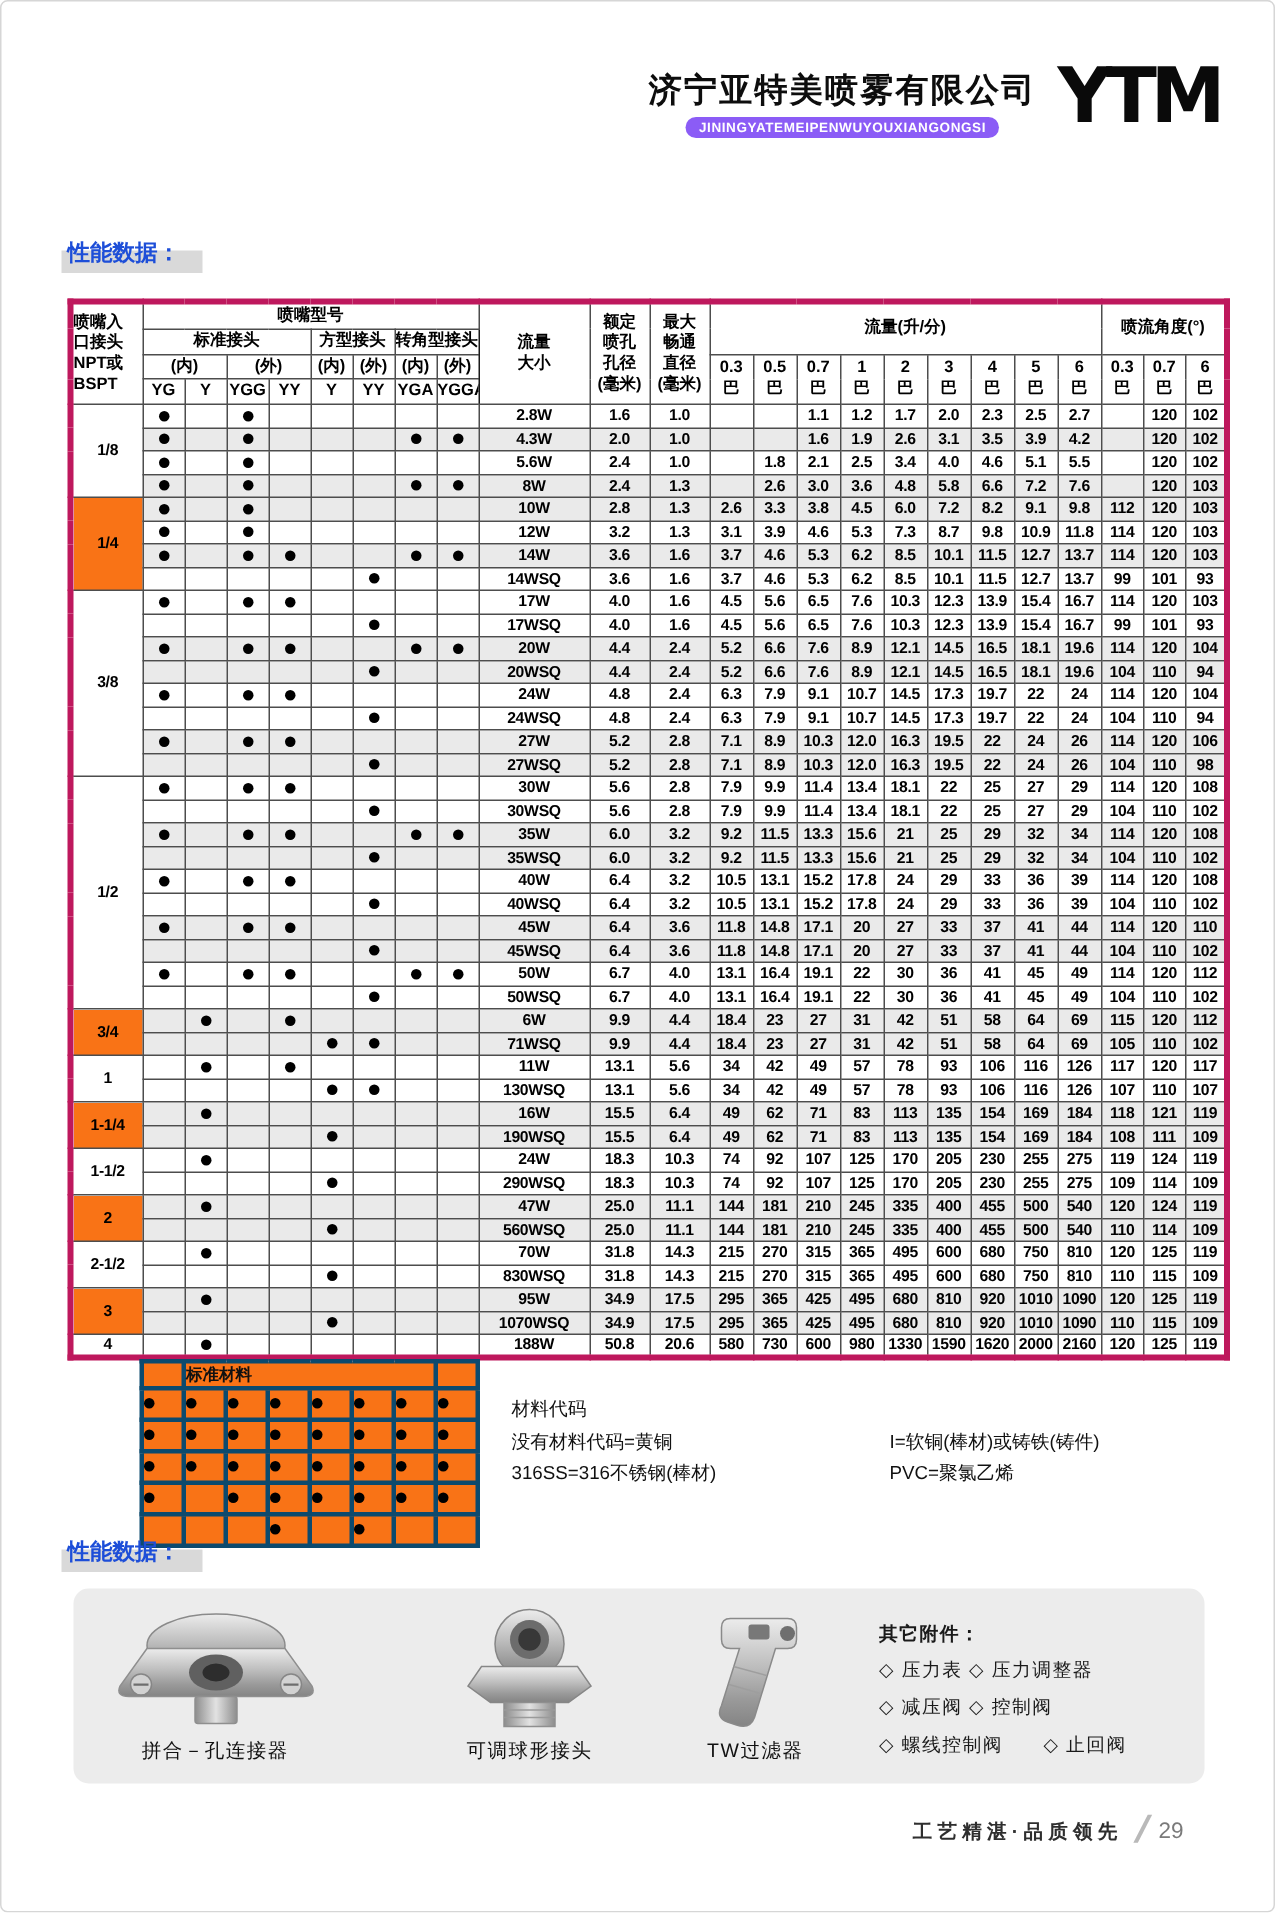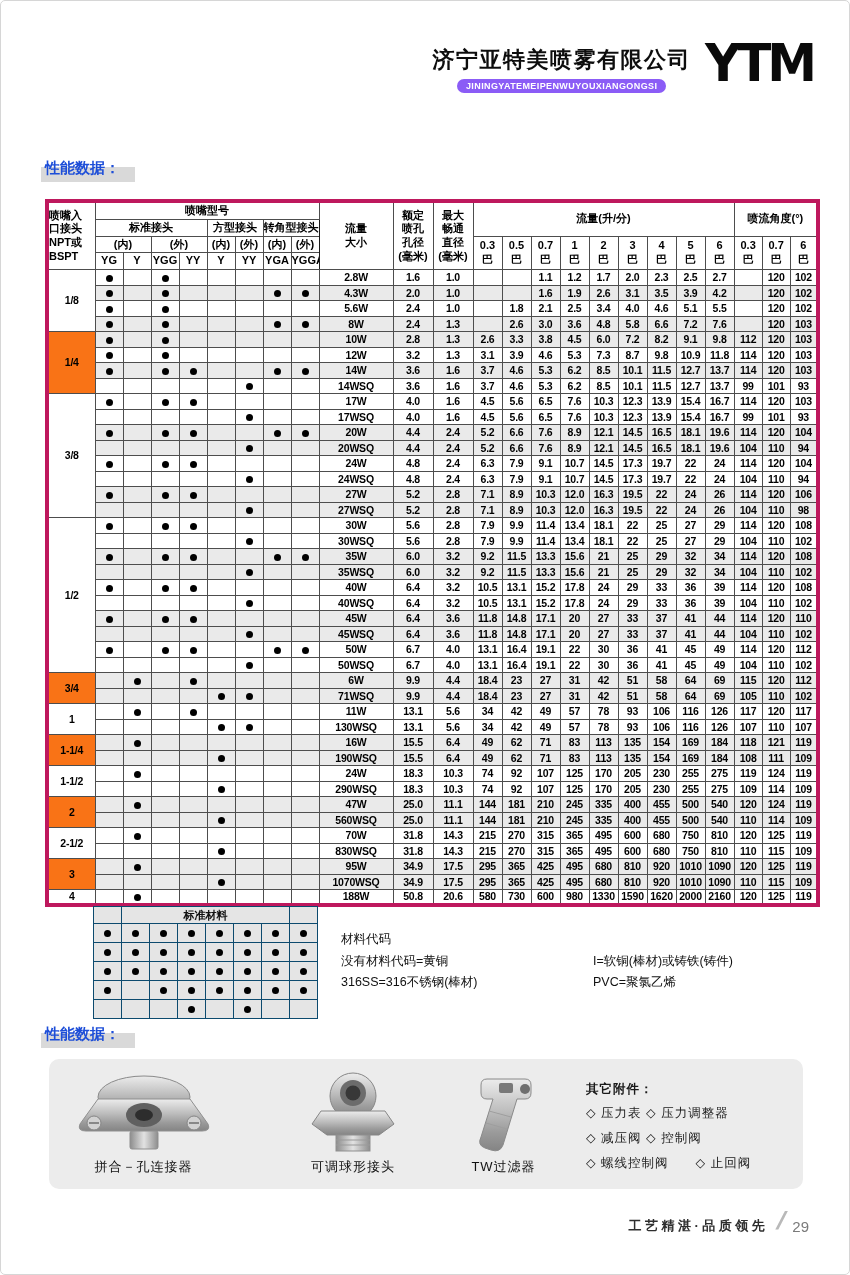--- a/index.html
+++ b/index.html
@@ -34,42 +34,42 @@
   td.sizec { font-size:10.5px; }
   td.inlet { background:#fff; font-size:11px; }
   tr.shade td { background:#eaeaea; }
   tr.shade td.inlet { background:#f97316; }
   tr.gstart td { border-top:1.6px solid #1a1a1a; }
   .secl { border-left:1.6px solid #1a1a1a !important; }
   .dot { display:inline-block; width:7px; height:7px; border-radius:50%; background:#000; vertical-align:middle; }
 
   
   .mat-table { position:absolute; left:92px; top:905px; width:224px; border:1.6px solid #1a1a1a; }
-  .mat-table th, .mat-table td { border:1px solid #0c4a6e; text-align:center; vertical-align:middle; background:#e5e5e5; }
+  .mat-table th, .mat-table td { border:3px solid #0c4a6e; text-align:left; vertical-align:middle; background:#f97316; }
   .mat-table th { font-size:11px; font-weight:bold; height:17px; }
   .mat-table td { height:16.5px; }
 
   .codes { position:absolute; left:340px; top:928px; width:470px; font-size:12.5px; line-height:21.5px; color:#111; }
   .codes-title { font-weight:normal; }
   .code-left { display:inline-block; min-width:252px; }
 
   
   .acc-box { position:absolute; left:48px; top:1058px; width:754px; height:130px; background:#ececec; border-radius:10px; }
   .product { position:absolute; text-align:center; }
   .product svg { display:block; margin:0 auto; }
   .caption { font-size:13px; color:#111; margin-top:3px; letter-spacing:1px; }
   .prod1 { left:12px;  top:12px; width:165px; }
   .prod2 { left:218px; top:12px; width:172px; }
   .prod3 { left:372px; top:12px; width:165px; }
   .acc-text { position:absolute; left:537px; top:22px; font-size:12.5px; color:#1a1a1a; }
   .acc-title { font-weight:bold; margin-bottom:3px; letter-spacing:1px; }
   .acc-line { line-height:25px; letter-spacing:1px; }
 
   
-  .footer { position:absolute; right:40px; top:1205px; display:flex; align-items:flex-end; }
+  .footer { position:absolute; right:60px; top:1205px; display:flex; align-items:center; }
   .slogan { font-size:13px; font-weight:bold; letter-spacing:3.5px; color:#2e2e2e; }
   .slash { font-size:25px; color:#b9b9b9; margin:0 7px 0 10px; transform:skewX(-18deg); font-weight:bold; }
   .pagenum { font-size:15px; color:#7a7a7a; }
 </style>
 </head>
 <body>
 
 <div class="page">
 
   <svg width="0" height="0" style="position:absolute">

